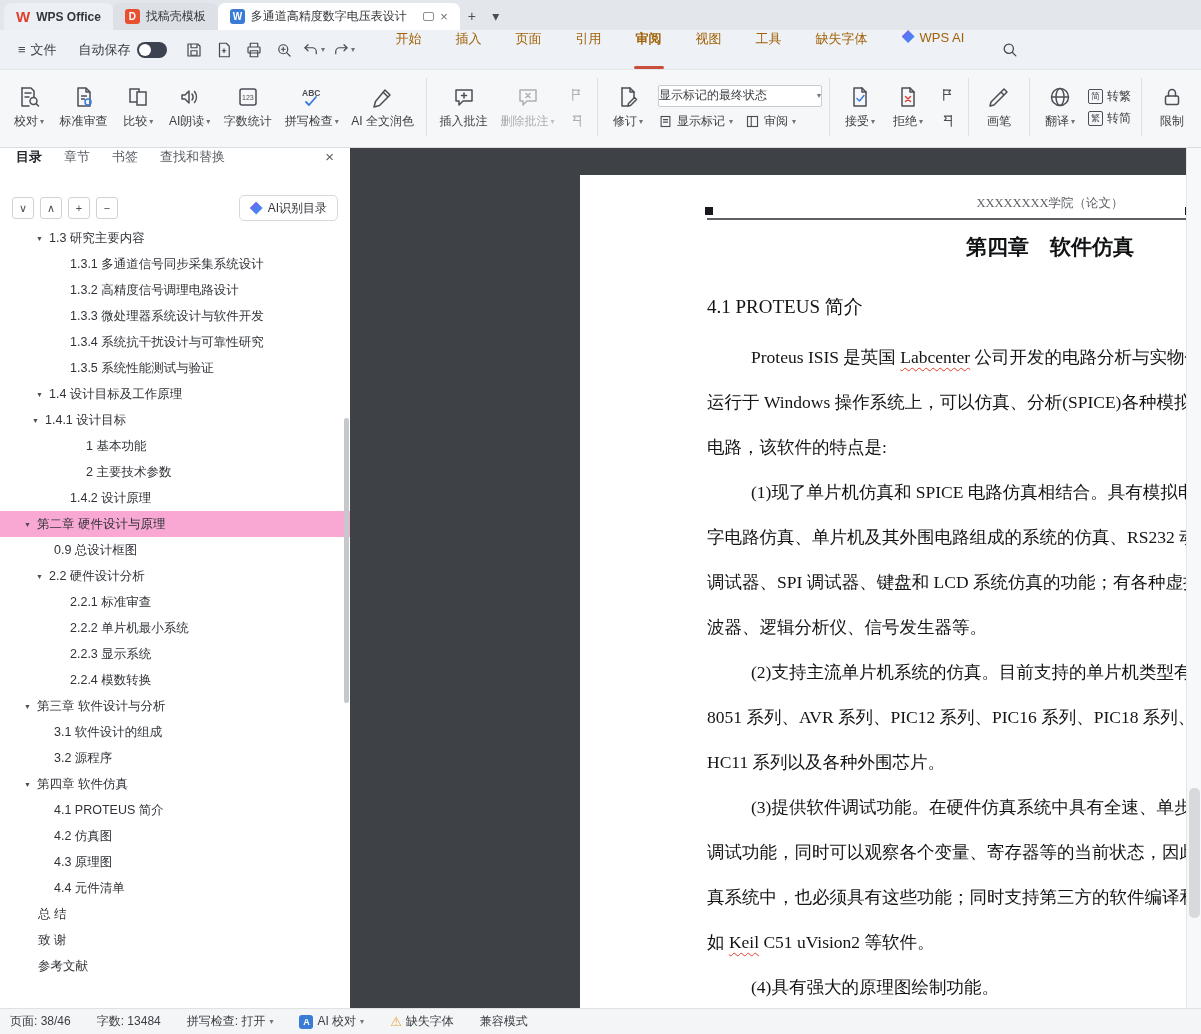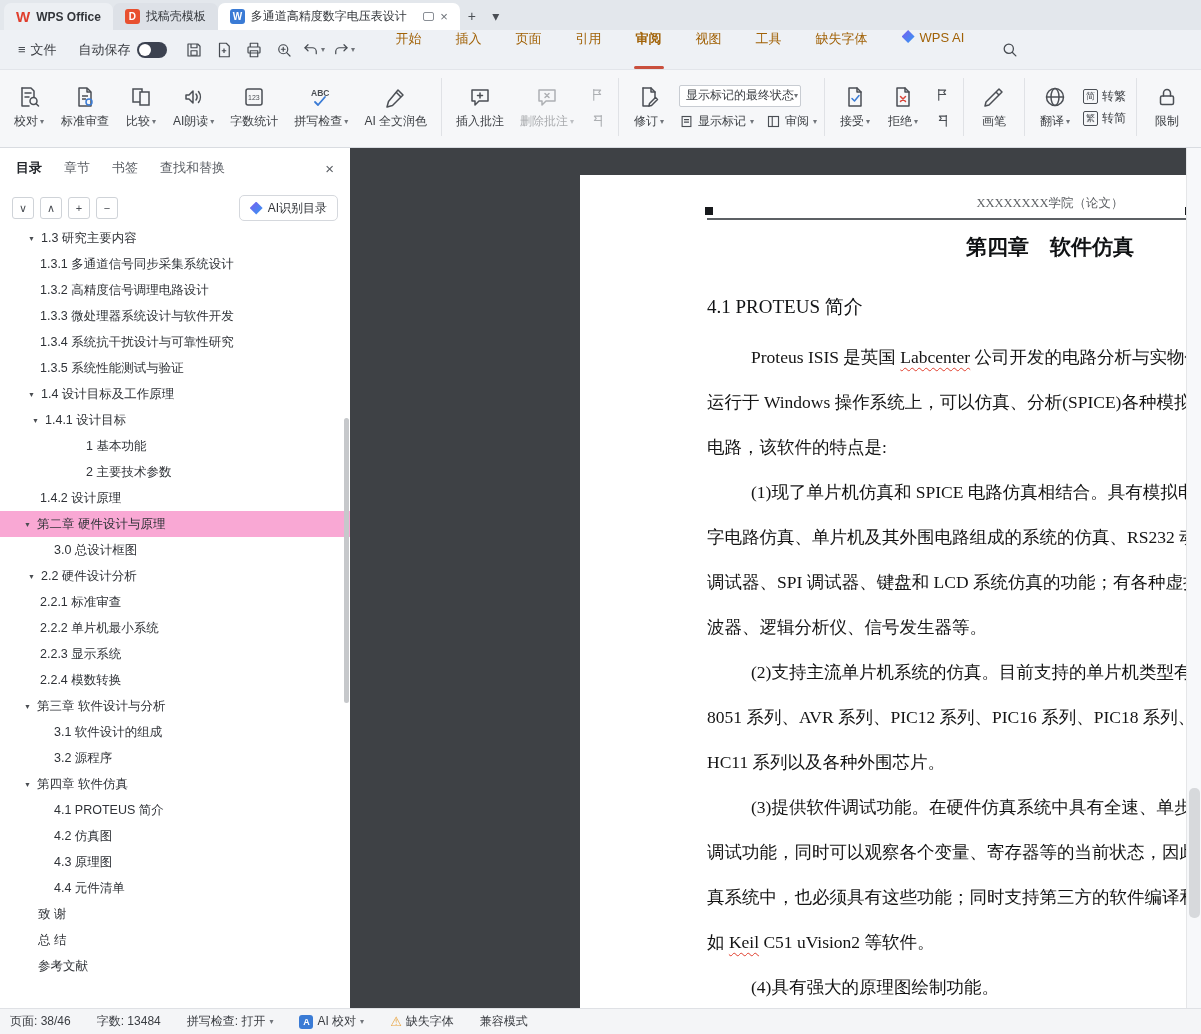--- a/index.html
+++ b/index.html
@@ -41,41 +41,41 @@
 
 .ribbon{height:78px;background:#f6f7f9;border-bottom:1px solid #d9dce1;display:flex;align-items:center;padding:3px 6px 6px;gap:2px;overflow:hidden;flex:none}
 .rb{display:flex;flex-direction:column;align-items:center;justify-content:center;gap:4px;padding:3px 7px;border-radius:4px;font-size:12px;color:#3d4045;min-width:46px;white-space:nowrap}
 .rl{display:flex;align-items:center;gap:2px}
 .dd{font-size:8px;color:#70747a}
 .vdiv{width:1px;height:58px;background:#e0e2e6;margin:0 5px;flex:none}
 .dis{opacity:.42}
 .sm-col{display:flex;flex-direction:column;gap:8px;margin:0 3px}
 .smb{width:22px;height:18px;display:flex;align-items:center;justify-content:center}
 .revcol{display:flex;flex-direction:column;gap:6px;margin-left:5px}
-.combo{width:122px;height:22px;border:1px solid #c8ccd2;background:#fff;border-radius:2px;display:flex;align-items:center;justify-content:space-between;padding:0 6px;font-size:12px;color:#3d4045;white-space:nowrap}
+.combo{width:164px;height:22px;border:1px solid #c8ccd2;background:#fff;border-radius:2px;display:flex;align-items:center;justify-content:space-between;padding:0 0;font-size:12px;color:#3d4045;white-space:nowrap}
 .revrow{display:flex;gap:12px;align-items:center;font-size:12px;color:#3d4045}
 .smtext{display:flex;align-items:center;gap:4px;white-space:nowrap}
 .cv-col{display:flex;flex-direction:column;gap:5px;font-size:12px;margin:0 3px}
 .cn-ic{width:15px;height:15px;border:1px solid #4b4f55;border-radius:2px;font-size:9px;display:flex;align-items:center;justify-content:center;color:#4b4f55;flex:none}
 
 
 .main{flex:1;display:flex;min-height:0}
 .sidebar{width:350px;background:#fff;display:flex;flex-direction:column;position:relative;flex:none}
-.sb-tabs{height:40px;display:flex;align-items:center;gap:22px;padding:0 16px;font-size:13px;color:#5a5e64;flex:none}
+.sb-tabs{height:40px;display:flex;align-items:flex-start;gap:22px;padding:0 16px;font-size:13px;color:#5a5e64;flex:none}
 .sb-tab.on{color:#23262b;font-weight:bold}
 .sb-close{margin-left:auto;font-size:15px;color:#5a5e64}
 .sb-tools{height:40px;display:flex;align-items:center;gap:6px;padding:0 12px;flex:none}
 .sq{width:22px;height:22px;border:1px solid #cfd3d8;border-radius:3px;background:#fff;display:flex;align-items:center;justify-content:center;font-size:11px;color:#4a4e54}
 .ai-btn{margin-left:auto;height:26px;border:1px solid #d5d8dd;border-radius:5px;padding:0 10px;display:flex;align-items:center;gap:5px;font-size:12px;color:#33363b;background:#fff}
 .toc{flex:1;overflow:hidden;padding-top:6px;font-size:12.5px;position:relative}
 .ti{height:26px;display:flex;align-items:center;color:#2f3237;white-space:nowrap}
 .ti.sel{background:#f9a8d4}
 .ti .c{width:13px;font-size:7px;color:#4a4d52;flex:none}
 .mclip{margin-top:-9px}
-.pA{padding-left:24px}.pB{padding-left:38px}.pC{padding-left:28px}.pD{padding-left:54px}.pE{padding-left:32px}.pF{padding-left:40px}.pG{padding-left:86px}
+.pA{padding-left:24px}.pB{padding-left:38px}.pC{padding-left:36px}.pD{padding-left:54px}.pE{padding-left:32px}.pF{padding-left:70px}.pG{padding-left:86px}
 .sb-scroll{position:absolute;right:1px;top:270px;width:5px;height:285px;background:#c6c8cb;border-radius:3px}
 
 .docarea{flex:1;background:#3e4145;position:relative;overflow:hidden}
 .page{position:absolute;left:230px;top:27px;width:940px;height:1100px;background:#fff;padding:0 127px}
 .ph-text{margin-top:20px;text-align:center;color:#5e6165;font-size:12.5px;font-family:"Liberation Serif",serif}
 .ph-line{margin-top:6px;border-bottom:2px solid #5c6064;position:relative}
 .msq{position:absolute;width:8px;height:8px;background:#17191c;top:-11px}
 .msq.l{left:-2px}.msq.r{left:478px}
 .chap{margin-top:13px;text-align:center;font-weight:bold;font-size:21px;color:#101214;font-family:"Liberation Sans",sans-serif}
 .sec{margin-top:33px;font-size:19px;color:#101214;font-family:"Liberation Serif",serif}
@@ -558,21 +558,21 @@
             <span>2 主要技术参数</span>
           </div>
         <div class="ti pF">
             <span>1.4.2 设计原理</span>
           </div>
         <div class="ti pA sel">
             <span class="c">▼</span>
             <span>第二章  硬件设计与原理</span>
           </div>
         <div class="ti pD">
-            <span>3.0 总设计框图</span>
+            <span>0.9 总设计框图</span>
           </div>
         <div class="ti pC">
             <span class="c">▼</span>
             <span>2.2 硬件设计分析</span>
           </div>
         <div class="ti pF">
             <span>2.2.1 标准审查</span>
           </div>
         <div class="ti pF">
             <span>2.2.2 单片机最小系统</span>
@@ -603,24 +603,24 @@
         <div class="ti pD">
             <span>4.2 仿真图</span>
           </div>
         <div class="ti pD">
             <span>4.3 原理图</span>
           </div>
         <div class="ti pD">
             <span>4.4 元件清单</span>
           </div>
         <div class="ti pB">
+            <span>总  结</span>
+          </div>
+        <div class="ti pB">
             <span>致  谢</span>
-          </div>
-        <div class="ti pB">
-            <span>总  结</span>
           </div>
         <div class="ti pB">
             <span>参考文献</span>
           </div>
       </div>
       <div class="sb-scroll"></div>
     </div>
 
     <div class="docarea">
       <div class="page">

